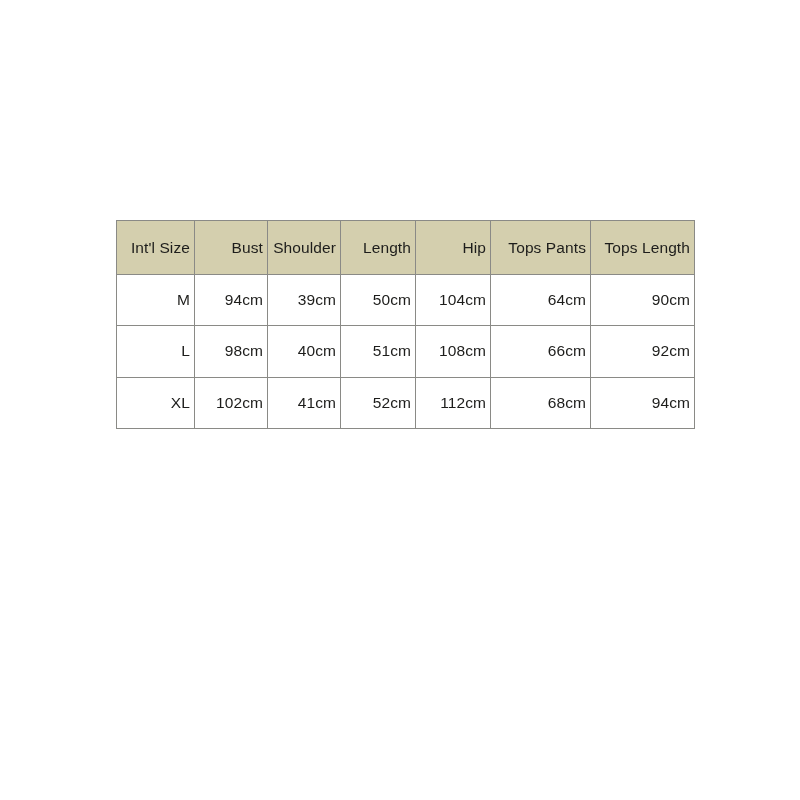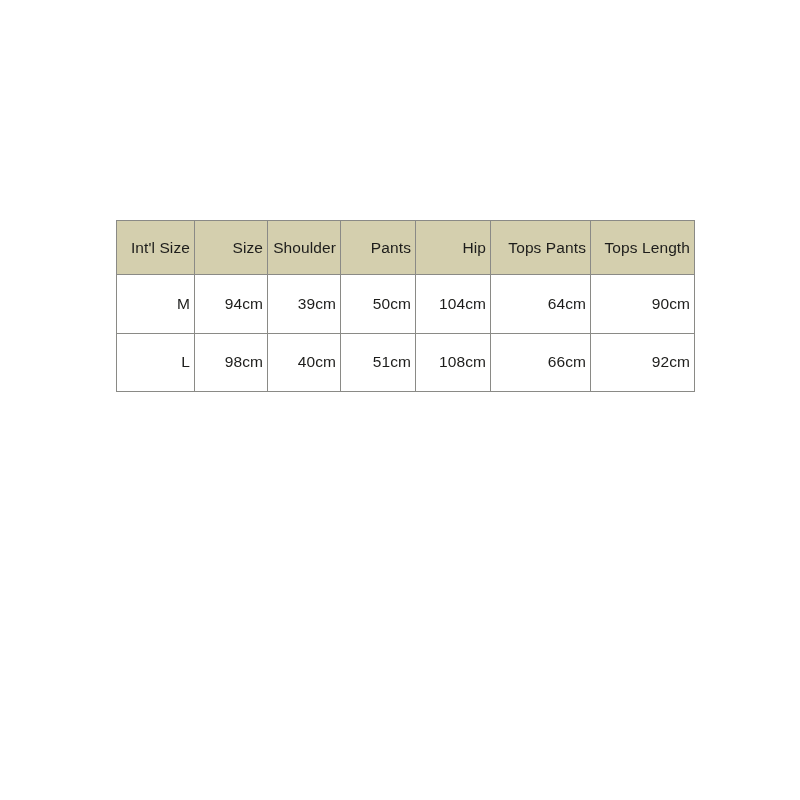--- a/index.html
+++ b/index.html
@@ -78,23 +78,23 @@
       <col class="c-bust">
       <col class="c-shoulder">
       <col class="c-sleeve">
       <col class="c-hip">
       <col class="c-topslength">
       <col class="c-pantslength">
     </colgroup>
     <thead>
       <tr>
         <th class="size-head">Int'l Size</th>
-        <th>Size</th>
+        <th>Bust</th>
         <th>Shoulder</th>
-        <th>Pants</th>
+        <th>Length</th>
         <th>Hip</th>
         <th>Tops Pants</th>
         <th>Tops Length</th>
       </tr>
     </thead>
     <tbody>
       <tr>
         <td class="size-cell">M</td>
         <td>94cm</td>
         <td>39cm</td>
@@ -105,15 +105,24 @@
       </tr>
       <tr>
         <td class="size-cell">L</td>
         <td>98cm</td>
         <td>40cm</td>
         <td>51cm</td>
         <td>108cm</td>
         <td>66cm</td>
         <td>92cm</td>
       </tr>
+      <tr>
+        <td class="size-cell">XL</td>
+        <td>102cm</td>
+        <td>41cm</td>
+        <td>52cm</td>
+        <td>112cm</td>
+        <td>68cm</td>
+        <td>94cm</td>
+      </tr>
     </tbody>
   </table>
 </div>
 
 </body></html>

